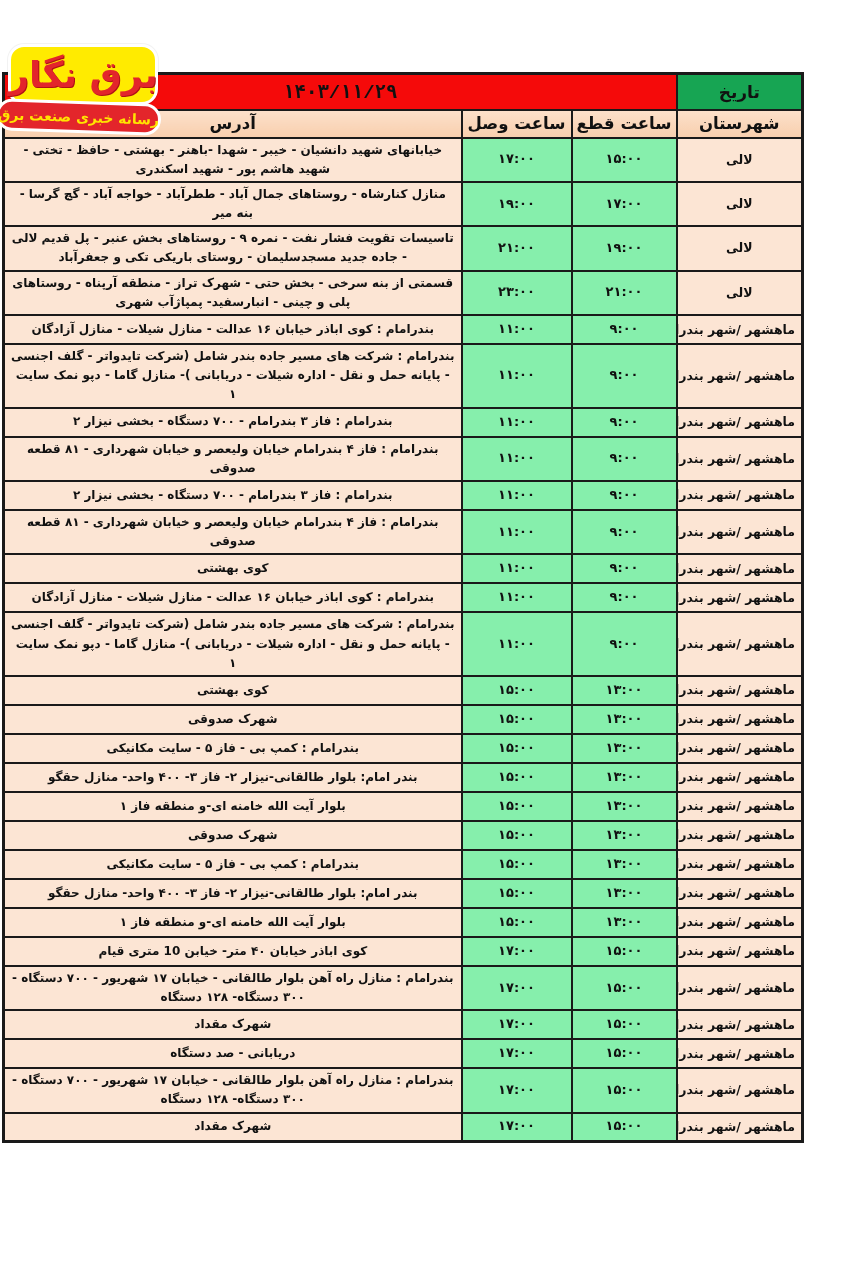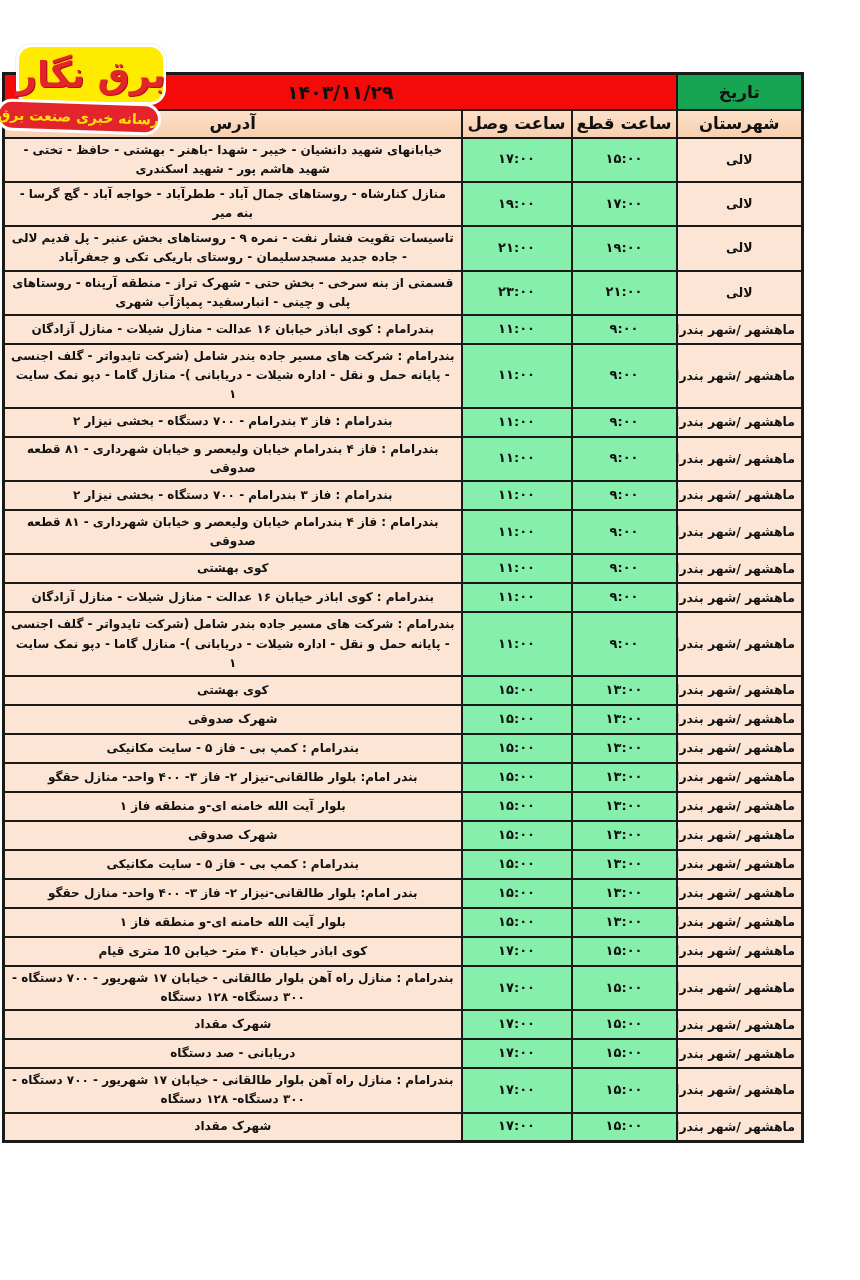--- a/index.html
+++ b/index.html
@@ -31,38 +31,39 @@
   th.date-label {
     background: #17a553;
     height: 36px;
     font-size: 17px;
     margin-left: 12px;
   }
   th.date-value {
     background: #f50a0a;
     font-size: 19px;
     letter-spacing: 1px;
+    font-family: Liberation Mono, monospace;
   }
   
   tr.cols th {
     background: linear-gradient(#fce0ca, #f8cfae);
     height: 28px;
     font-size: 16.5px;
   }
   
   td { line-height: 1.6; padding: 2px 6px; }
   td.city  { background: #fce5d4; font-size: 12.5px; white-space: nowrap; overflow: hidden; }
   td.time  { background: #86efac; font-size: 13px; }
   td.addr  { background: #fce5d4; font-size: 12px; }
   tbody tr { height: 29px; }
 
   
   .logo { position: absolute; top: 44px; left: 0; width: 170px; z-index: 5; }
   .logo-box {
-    position: absolute; top: 0; left: 16px;
+    position: absolute; top: 0; left: 8px;
     width: 150px; height: 61px;
     background: #ffeb00;
     border: 3px solid #ffffff;
     border-radius: 16px;
     display: flex; align-items: center; justify-content: center;
     box-shadow: 0 0 0 1px rgba(0,0,0,0.05);
   }
   .logo-title {
     color: #e3252b;
     font-size: 36px;

